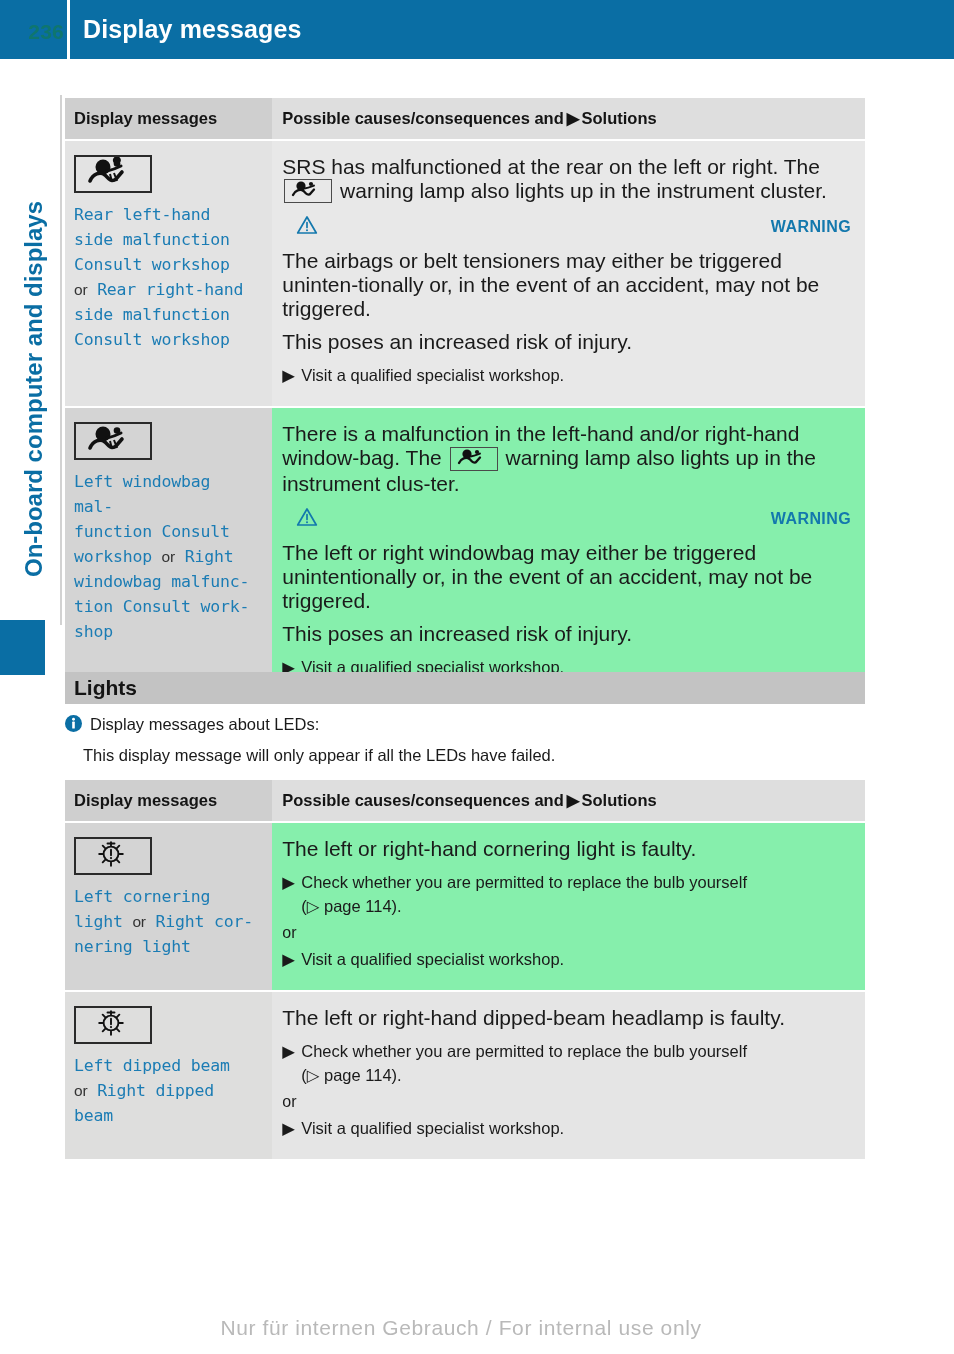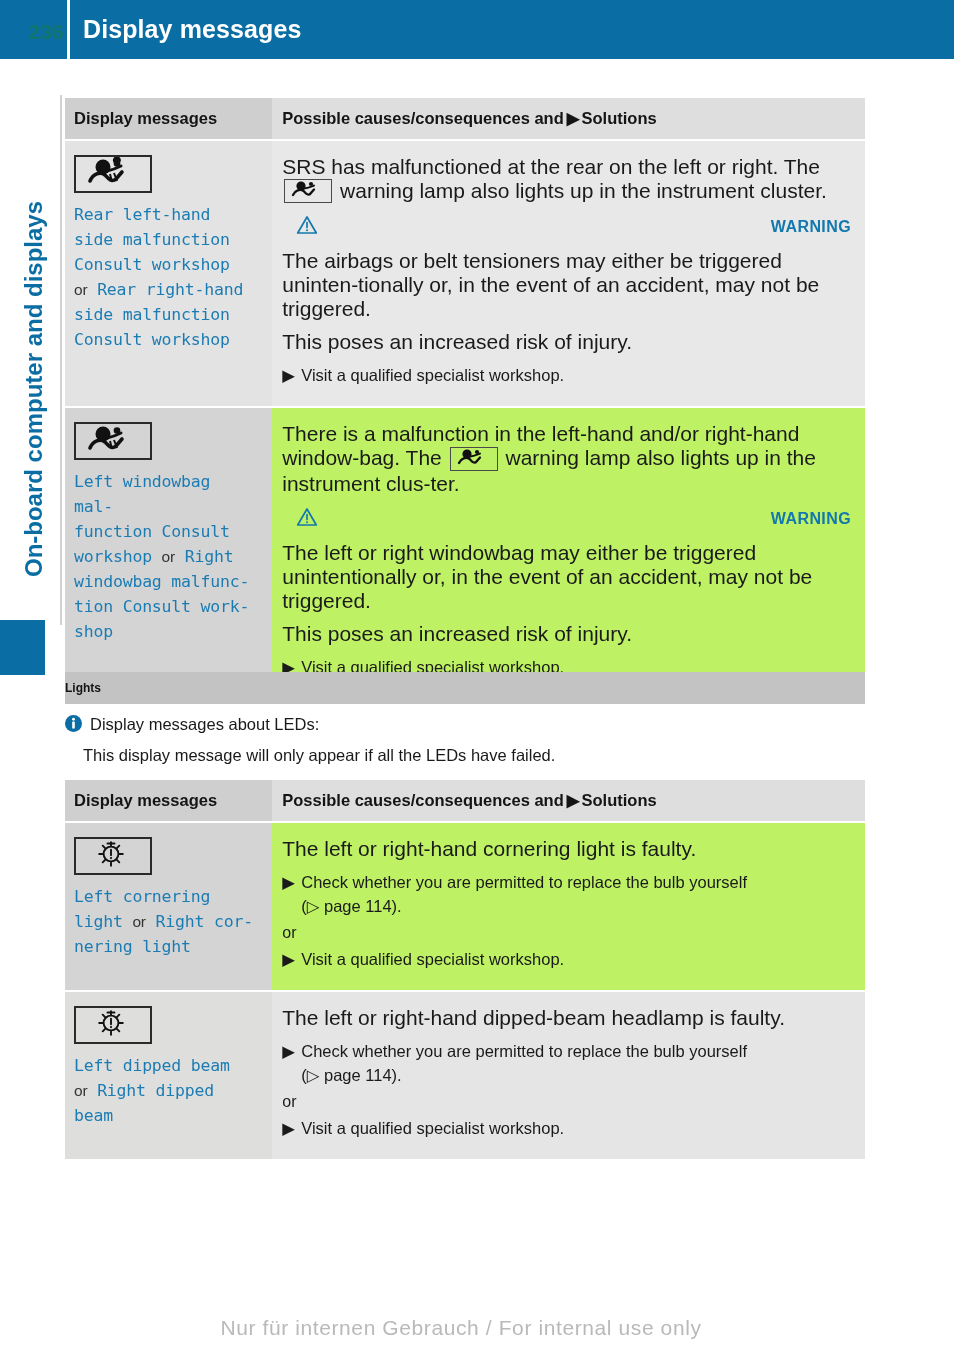--- a/index.html
+++ b/index.html
@@ -103,21 +103,21 @@
     padding: 14px 14px 16px 9px;
     background: #e3e3e3;
   }
   .cell-right {
     width: 626px;
     box-sizing: border-box;
     padding: 14px 14px 16px 10px;
     background: #e8e8e8;
   }
   .row-alt .cell-left { background: #d4d4d4; }
-  .row-alt .cell-right { background: #bef264; }
+  .row-alt .cell-right { background: #86efac; }
   .row-pale .cell-left { background: #dededd; }
   .row-pale .cell-right { background: #e5e5e5; }
 
   .th-text {
     font-size: 16.5px;
     font-weight: bold;
     color: #141414;
   }
   .th-text .tri {
     display: inline-block;
@@ -213,21 +213,22 @@
   .section-band {
     position: absolute;
     left: 65px;
     width: 800px;
     height: 32px;
     background: #c3c3c3;
     display: flex;
     align-items: center;
   }
   .section-band span {
-    font-size: 12px;
+    padding-left: 9px;
+    font-size: 21px;
     font-weight: bold;
     color: #141414;
   }
 
   
   .note {
     position: absolute;
     left: 65px;
     width: 810px;
   }

